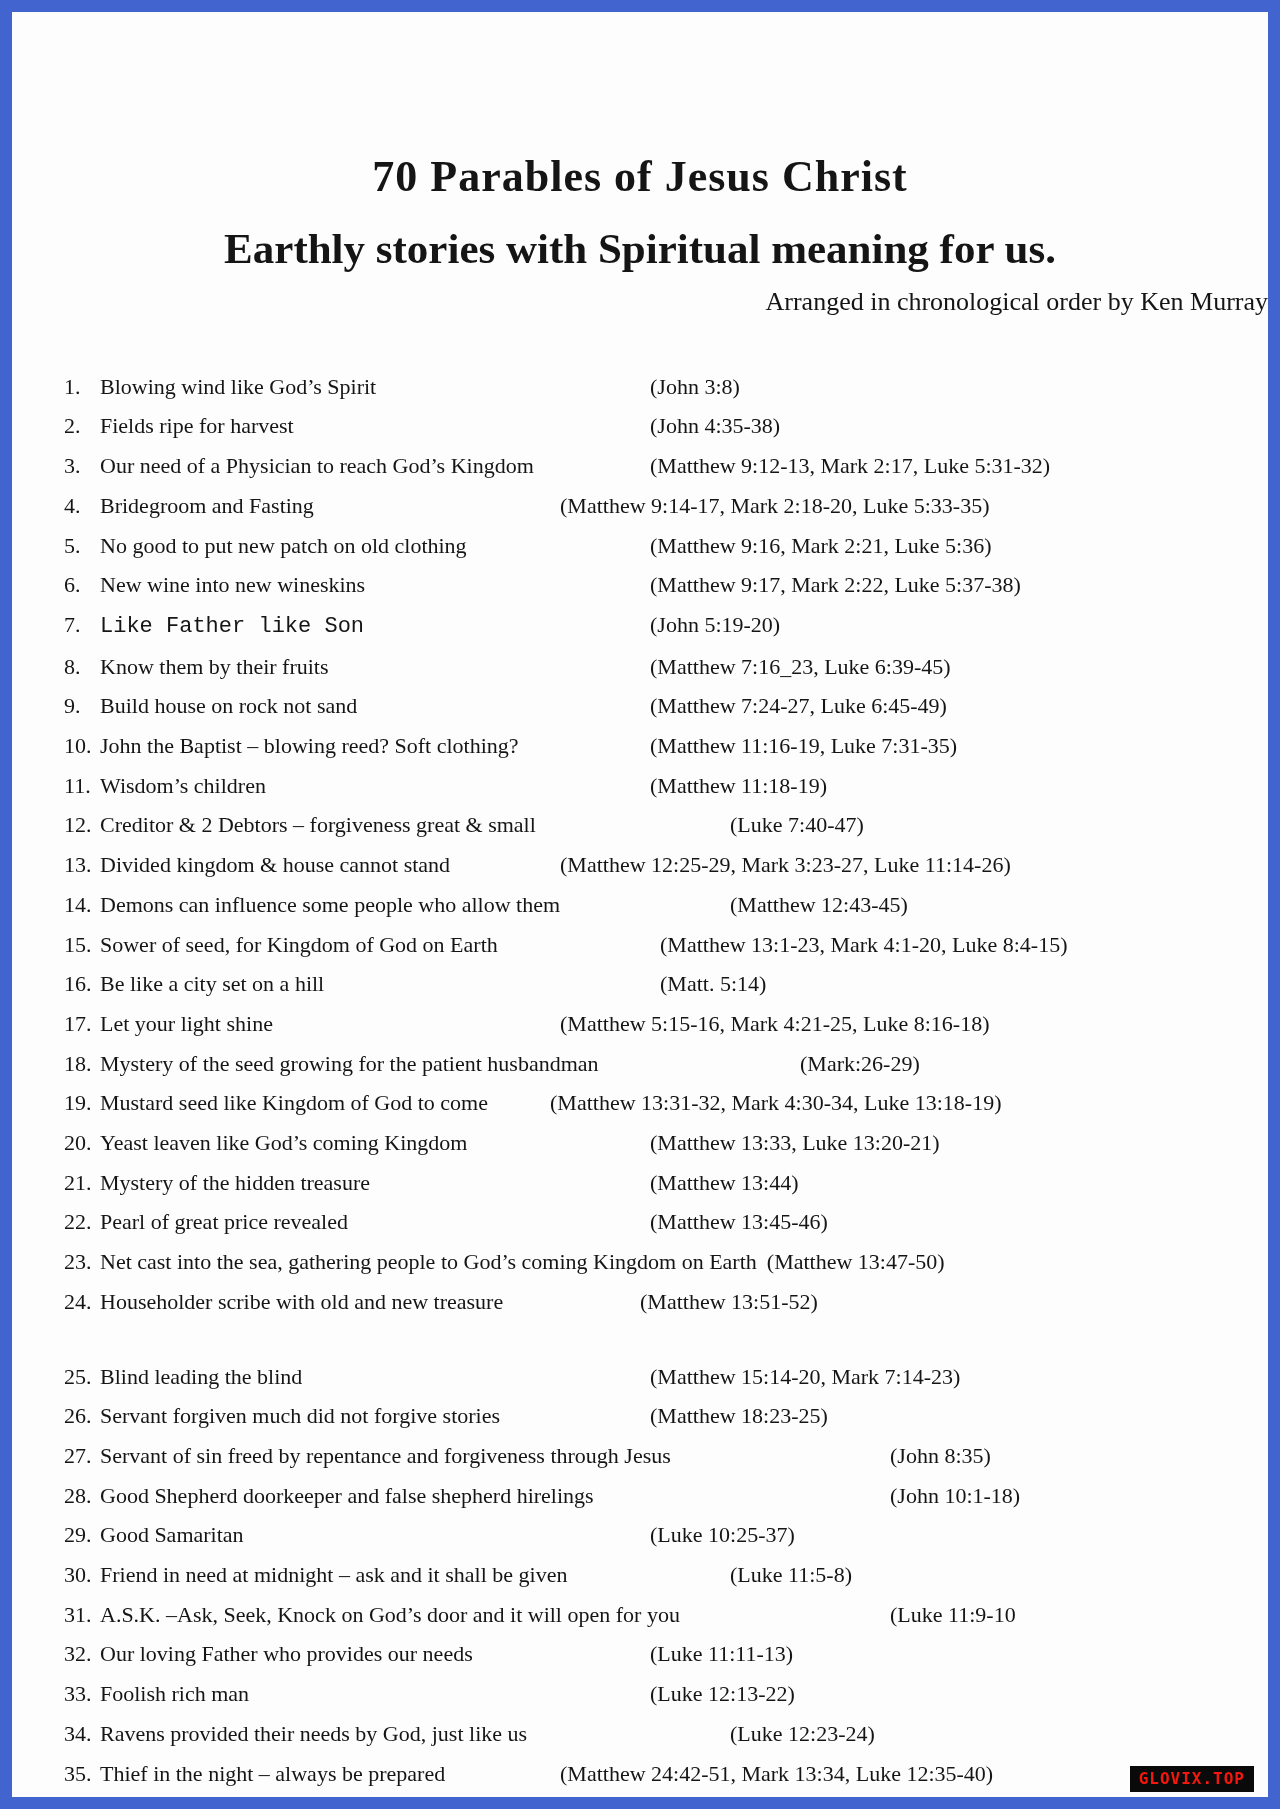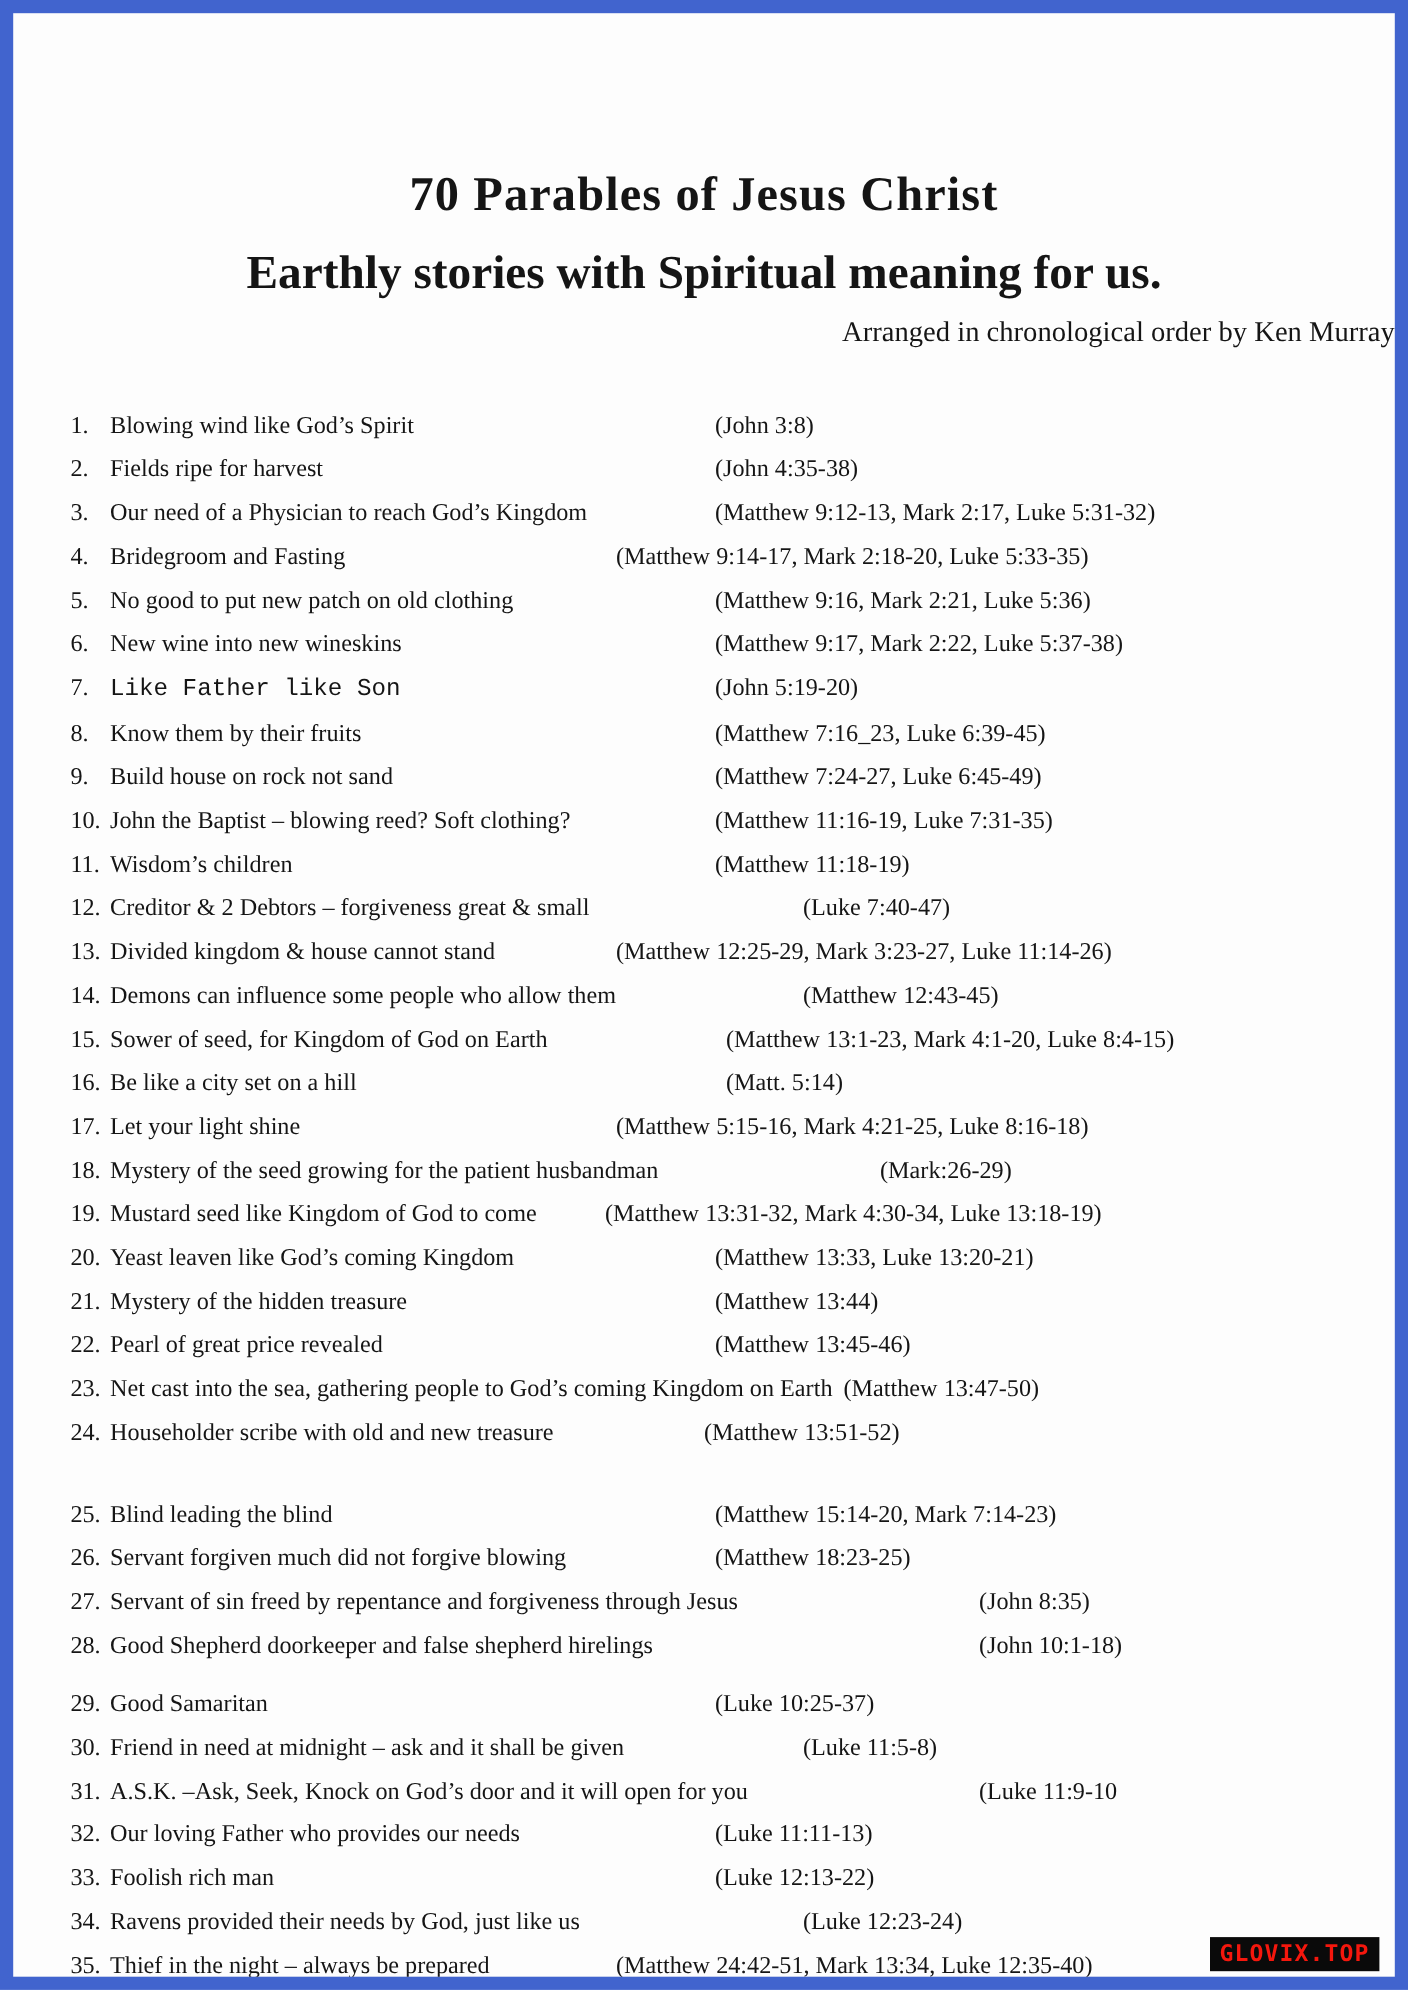--- a/index.html
+++ b/index.html
@@ -57,21 +57,21 @@
     flex:0 0 auto;
   }
   .watermark{
     position:absolute;
     right:14px;
     bottom:5px;
     background:#0a0a0a;
     color:#f5170d;
     font-family:"DejaVu Sans Mono","Liberation Mono",monospace;
     font-weight:bold;
-    font-size:21px;
+    font-size:16px;
     letter-spacing:1px;
     padding:3px 9px 4px 9px;
   }
 </style>
 </head>
 <body>
 
 <div class="page">
   <h1 class="page-title">70 Parables of Jesus Christ</h1>
   <h2 class="page-subtitle">Earthly stories with Spiritual meaning for us.</h2>
@@ -223,39 +223,39 @@
     </div>
 
     <div class="row">
       <span class="num">25.</span>
       <span class="title" style="min-width: 550px; margin-top: 35px;">Blind leading the blind</span>
       <span class="ref">(Matthew 15:14-20, Mark 7:14-23)</span>
     </div>
 
     <div class="row">
       <span class="num">26.</span>
-      <span class="title" style="min-width: 550px;">Servant forgiven much did not forgive blowing</span>
+      <span class="title" style="min-width: 550px;">Servant forgiven much did not forgive stories</span>
       <span class="ref">(Matthew 18:23-25)</span>
     </div>
 
     <div class="row">
       <span class="num">27.</span>
       <span class="title" style="min-width: 790px;">Servant of sin freed by repentance and forgiveness through Jesus</span>
       <span class="ref">(John 8:35)</span>
     </div>
 
     <div class="row">
       <span class="num">28.</span>
       <span class="title" style="min-width: 790px;">Good Shepherd doorkeeper and false shepherd hirelings</span>
       <span class="ref">(John 10:1-18)</span>
     </div>
 
     <div class="row">
       <span class="num">29.</span>
-      <span class="title" style="min-width: 550px; margin-top: 13px;">Good Samaritan</span>
+      <span class="title" style="min-width: 550px;">Good Samaritan</span>
       <span class="ref">(Luke 10:25-37)</span>
     </div>
 
     <div class="row">
       <span class="num">30.</span>
       <span class="title" style="min-width: 630px;">Friend in need at midnight – ask and it shall be given</span>
       <span class="ref">(Luke 11:5-8)</span>
     </div>
 
     <div class="row">

